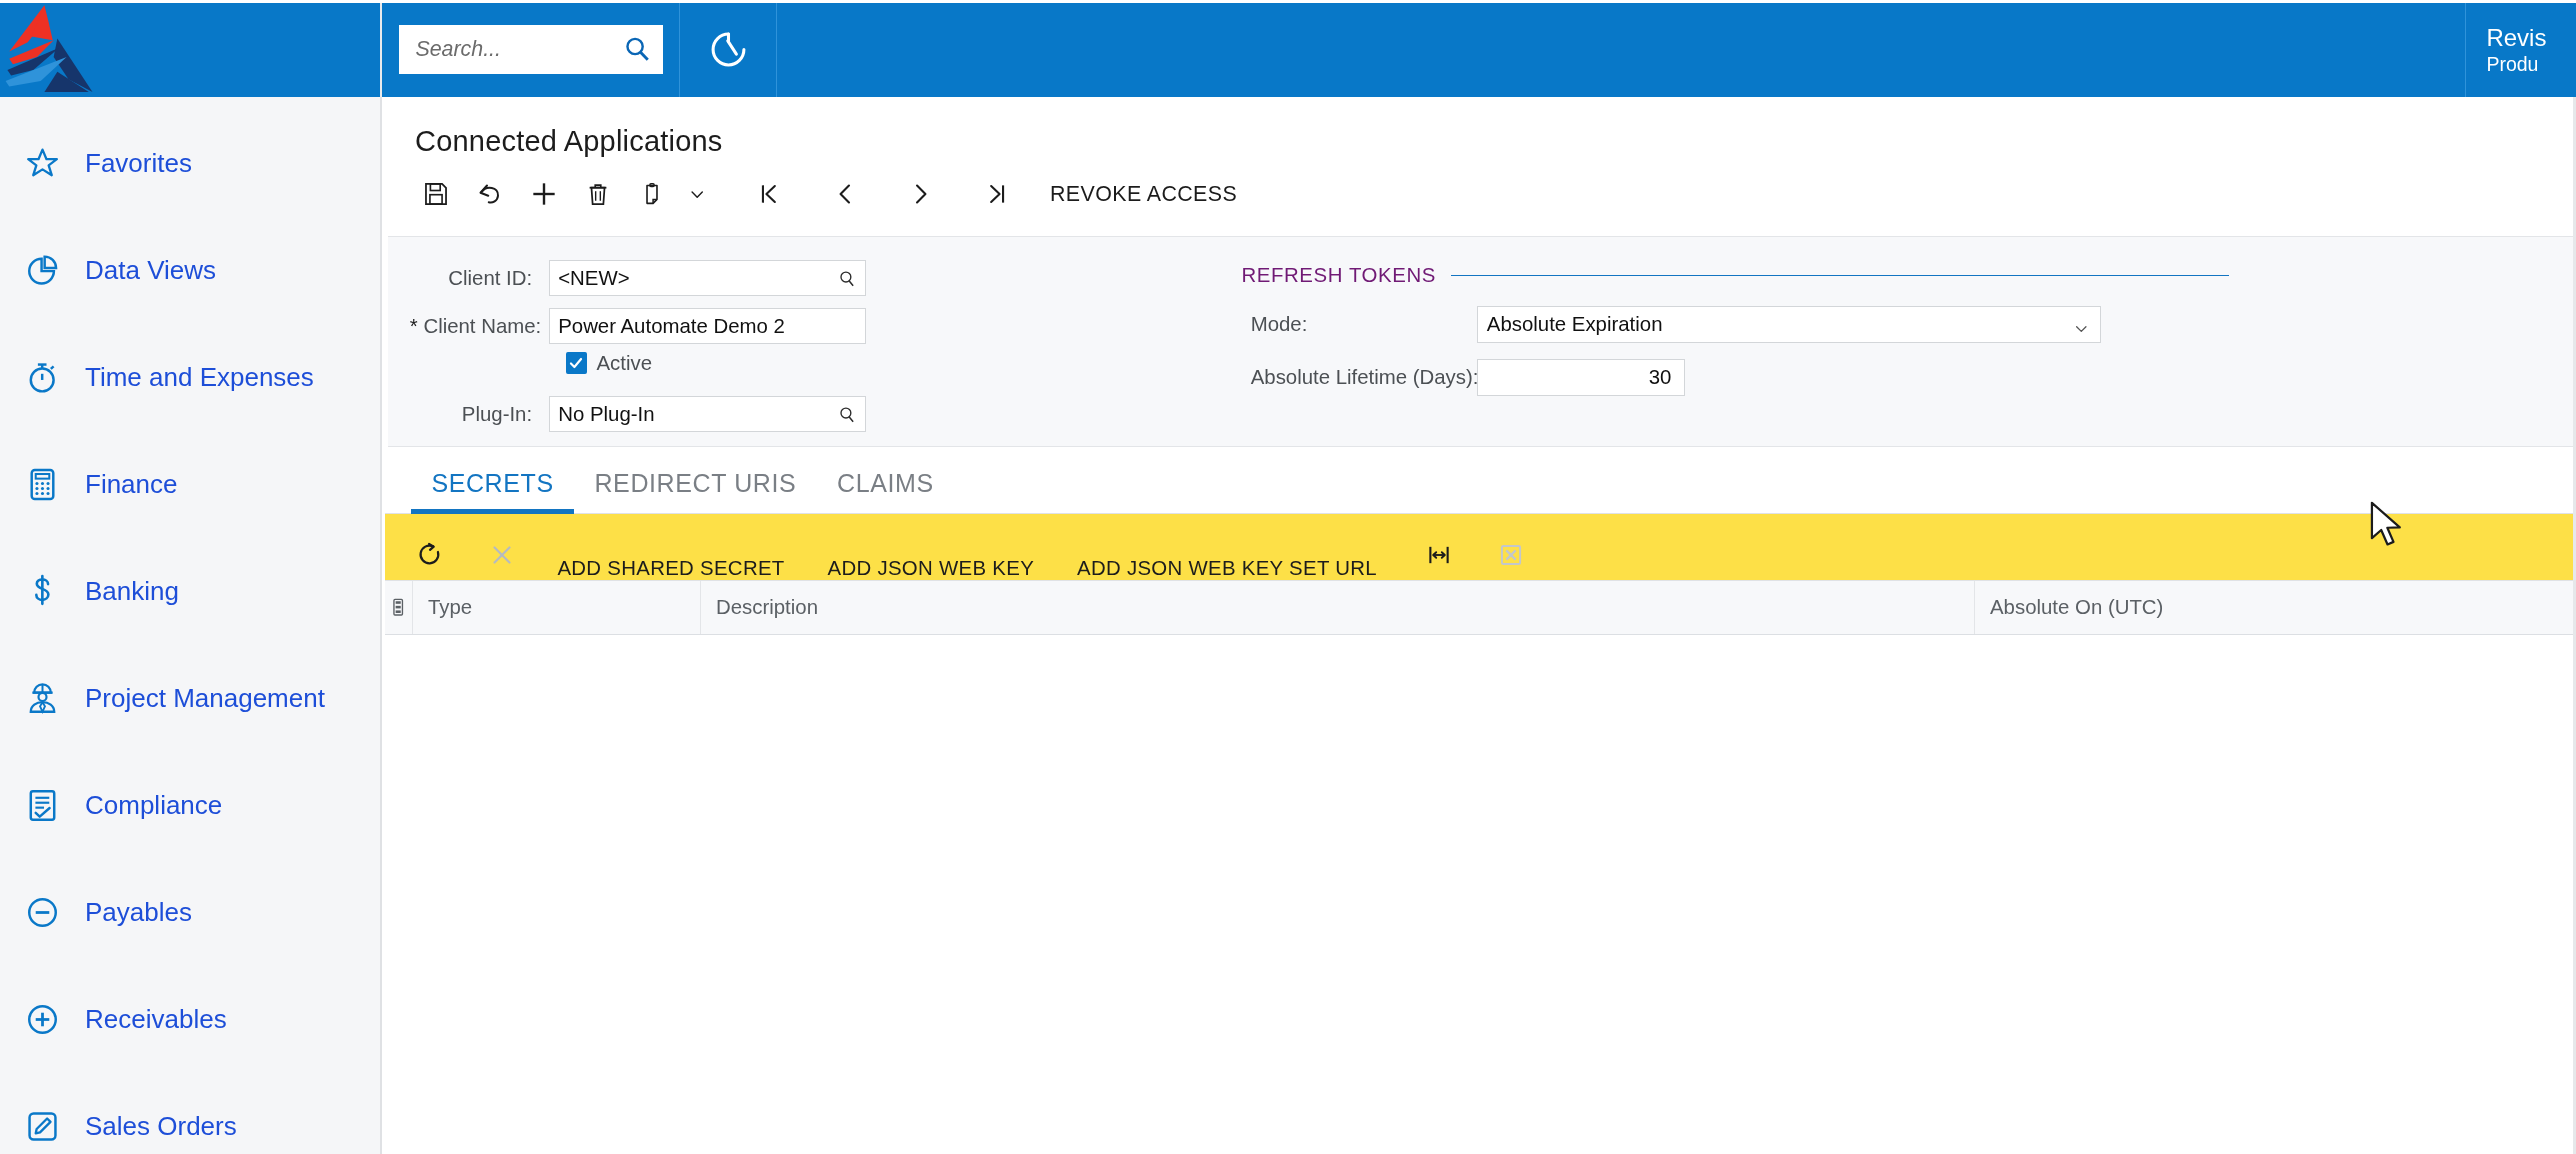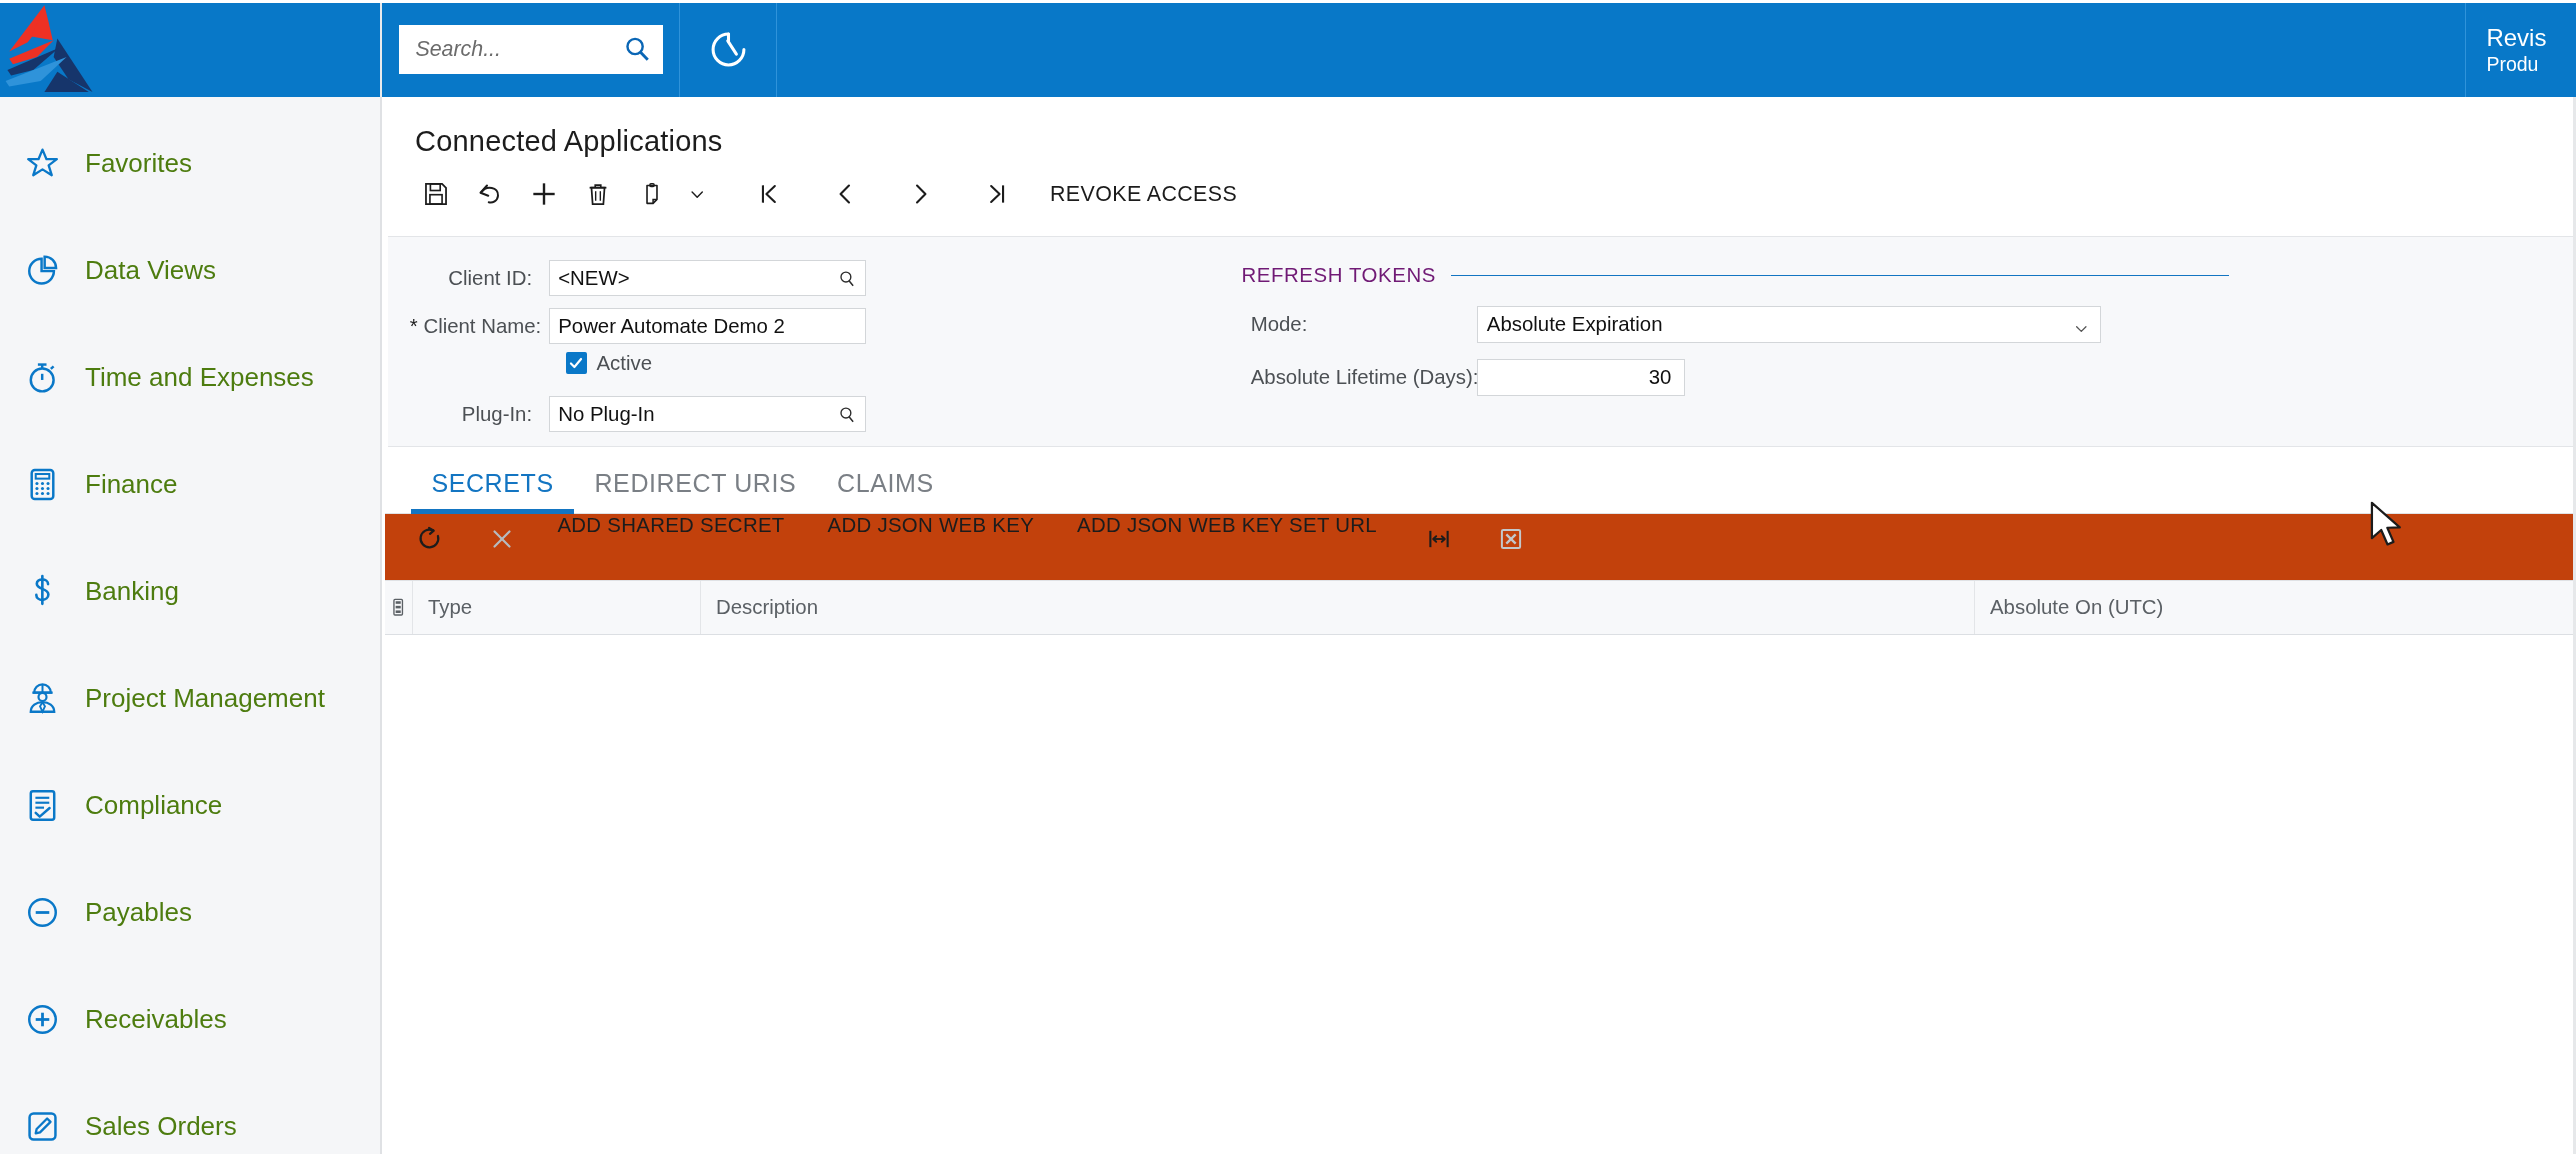--- a/index.html
+++ b/index.html
@@ -57,21 +57,21 @@
   .sidebar {
     position: absolute; left: 0; top: 97px; width: 382px; height: 1058px;
     background: #f5f6f8; border-right: 2.8px solid #dfe1e4;
     padding-top: 13px;
   }
   .nav-item {
     height: 107px; display: flex; align-items: center; padding-left: 24px;
     cursor: pointer;
   }
   .nav-ico { width: 61px; display: flex; align-items: center; justify-content: flex-start; }
-  .nav-label { font-size: 26px; color: #4d7c0f; }
+  .nav-label { font-size: 26px; color: #1d4ed8; }
 
   
   .main {
     position: absolute; left: 385px; top: 97px;
     width: 2191px; height: 1058px; background: #fff;
   }
   .page-title {
     font-size: 29px; color: #1c1c1c; padding: 28px 0 0 30px; letter-spacing: 0.2px;
   }
   .toolbar {
@@ -146,22 +146,22 @@
     cursor: pointer; position: relative; text-align: center;
   }
   .tab.active { color: #1375c2; }
   .tab.active::after {
     content: ""; position: absolute; left: 0; right: 0; bottom: -1.9px;
     height: 5.6px; background: #1375c2;
   }
 
   
   .grid-tb {
-    height: 67px; display: flex; align-items: flex-start; padding-left: 20.4px;
-    background: #c2410c; border-bottom: 1.9px solid #e0e2e5;
+    height: 67px; display: flex; align-items: flex-end; padding-left: 20.4px;
+    background: #fde047; border-bottom: 1.9px solid #e0e2e5;
   }
   .gtb-ico { width: 50px; height: 50px; display: flex; align-items: center; justify-content: center; cursor: pointer; }
   .gtb-text { font-size: 20.4px; color: #1c1c1c; padding: 0 15px; cursor: pointer; letter-spacing: 0.3px; }
 
   
   .grid-head { height: 54px; display: flex; background: #f7f8fa; border-bottom: 1.9px solid #dcdfe3; }
   .gh-cfg { width: 28px; display: flex; align-items: center; justify-content: center; border-right: 1.9px solid #e3e5e8; }
   .gh-cell {
     font-size: 20.4px; color: #5b6065; display: flex; align-items: center;
     padding-left: 15px; border-right: 1.9px solid #e3e5e8;

